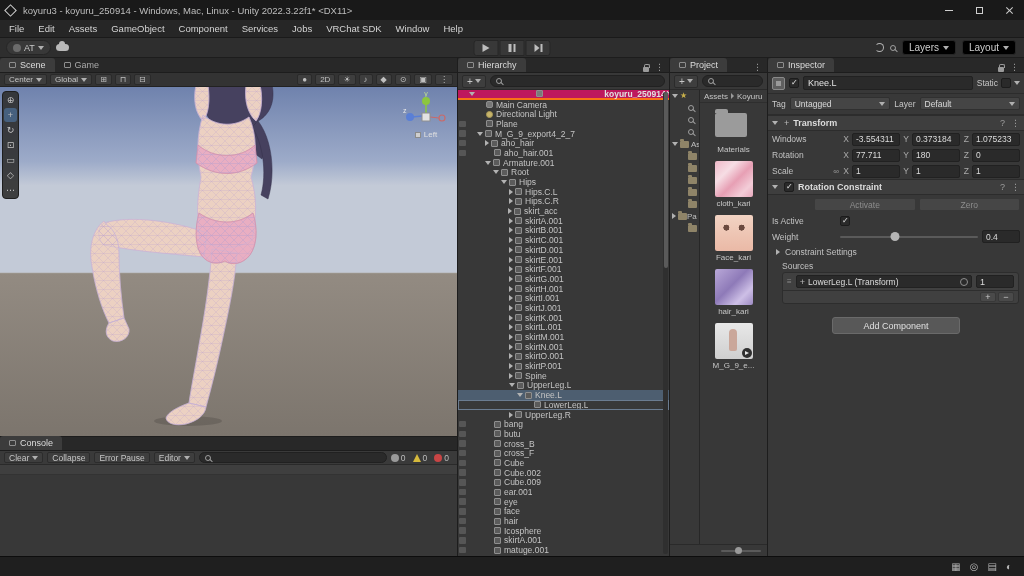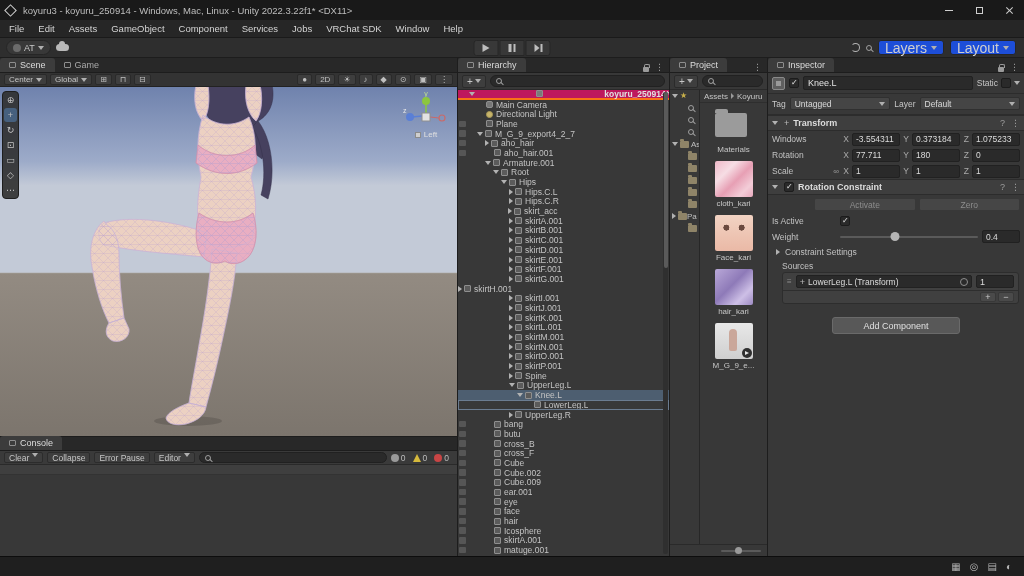--- a/index.html
+++ b/index.html
@@ -32,21 +32,21 @@
   .i-cloud::before { content:""; position:absolute; left:3px; top:-3px; width:6px; height:6px; background:#b9b9b9; border-radius:50%; }
   .tb-center { position:absolute; left:50%; top:2px; transform:translateX(-50%); display:flex; gap:1px; }
   .tb-btn { width:25px; height:16px; background:#383838; border:1px solid #262626; display:flex; align-items:center; justify-content:center; }
   .tb-btn:first-child { border-radius:3px 0 0 3px; } .tb-btn:last-child { border-radius:0 3px 3px 0; }
   .i-play { width:0; height:0; border-left:7px solid #bdbdbd; border-top:4.5px solid transparent; border-bottom:4.5px solid transparent; }
   .i-pause { display:flex; gap:2px; } .i-pause i { width:2.5px; height:8px; background:#bdbdbd; }
   .i-step { display:flex; align-items:center; gap:1px; }
   .i-step .tri { width:0;height:0;border-left:5px solid #bdbdbd;border-top:4px solid transparent;border-bottom:4px solid transparent; }
   .i-step .bar { width:2px; height:8px; background:#bdbdbd; }
   .tb-right { margin-left:auto; display:flex; align-items:center; gap:6px; margin-right:8px; }
-  .drop { display:flex; align-items:center; gap:4px; background:#1d4ed8; border:1px solid #262626; border-radius:3px; height:15px; padding:0 6px; font-size:14px; color:#cfcfcf; }
+  .drop { display:flex; align-items:center; gap:4px; background:#000000; border:1px solid #262626; border-radius:3px; height:15px; padding:0 6px; font-size:10px; color:#cfcfcf; }
   .i-caret { width:0; height:0; border-left:3px solid transparent; border-right:3px solid transparent; border-top:4px solid #b0b0b0; flex:none; }
   .i-search { position:relative; width:6px; height:6px; border:1px solid #9e9e9e; border-radius:50%; flex:none; }
   .i-search::after { content:""; position:absolute; width:4px; height:1px; background:#9e9e9e; transform:rotate(45deg); right:-3px; bottom:-1px; }
   .i-history { width:9px; height:9px; border:1.5px solid #b5b5b5; border-radius:50%; border-left-color:transparent; }
 
   
   .main { display:flex; height:498px; flex:none; }
   .panel { background:#383838; border-right:1px solid #1d1d1d; display:flex; flex-direction:column; }
   .tabstrip { height:15px; background:#282828; display:flex; align-items:flex-end; flex:none; border-bottom:1px solid #1d1d1d; }
   .tab { height:14px; padding:0 9px; display:flex; align-items:center; gap:4px; font-size:9px; color:#a9a9a9; background:transparent; border-radius:3px 3px 0 0; }
@@ -69,21 +69,21 @@
   .tools-overlay { position:absolute; left:2px; top:4px; width:17px; background:#2f2f2fe6; border:1px solid #1e1e1e; border-radius:4px; display:flex; flex-direction:column; padding:1px; gap:1px; }
   .tool-btn { height:14px; display:flex; align-items:center; justify-content:center; color:#c3c3c3; font-size:9px; border-radius:3px; }
   .tool-btn.active { background:#46607e; }
   .gizmo { position:absolute; right:6px; top:2px; width:50px; text-align:center; }
   .gizmo-view-label { margin-top:1px; font-size:8px; color:#e0e0e0; display:flex; align-items:center; justify-content:center; gap:3px; }
   .gizmo-view-label .sq { width:6px; height:6px; background:#cfcfcf; border:1px solid #8a8a8a; }
 
   
   .console-panel { height:120px; display:flex; flex-direction:column; background:#383838; border-top:1px solid #1d1d1d; flex:none; }
   .console-toolbar { height:14px; background:#3a3a3a; border-bottom:1px solid #2a2a2a; display:flex; align-items:center; gap:4px; padding:0 4px; flex:none; }
-  .cbtn { display:flex; gap:3px; font-size:8.5px; color:#c6c6c6; background:#3e3e3e; border:1px solid #2c2c2c; border-radius:2px; height:11px; padding:0 4px; }
+  .cbtn { display:flex; align-items:center; gap:3px; font-size:8.5px; color:#c6c6c6; background:#3e3e3e; border:1px solid #2c2c2c; border-radius:2px; height:11px; padding:0 4px; }
   .console-search { flex:1; max-width:230px; height:11px; background:#2a2a2a; border:1px solid #212121; border-radius:6px; display:flex; align-items:center; gap:3px; padding:0 5px; }
   .console-search input { background:transparent; border:none; outline:none; color:#ccc; font-size:8.5px; width:100%; font-family:inherit; }
   .console-counts { margin-left:auto; display:flex; align-items:center; gap:7px; padding-right:4px; }
   .count { display:flex; align-items:center; gap:2px; font-size:8.5px; color:#bdbdbd; }
   .c-info { width:8px; height:8px; border-radius:50%; background:#9a9a9a; }
   .c-warn { width:0; height:0; border-left:4.5px solid transparent; border-right:4.5px solid transparent; border-bottom:8px solid #d5b93c; }
   .c-err { width:8px; height:8px; border-radius:50%; background:#c84545; }
   .console-body { flex:1; background:#383838; }
   .console-body .row0 { height:10px; background:#3f3f3f; border-bottom:1px solid #333; }
 
@@ -564,21 +564,21 @@
           <div class="h-row" style="padding-left: 51px;">
             <span class="fold col"></span>
             <span class="h-icon cube"></span>
             <span class="h-label">skirtF.001</span>
           </div>
           <div class="h-row" style="padding-left: 51px;">
             <span class="fold col"></span>
             <span class="h-icon cube"></span>
             <span class="h-label">skirtG.001</span>
           </div>
-          <div class="h-row" style="">
+          <div class="h-row" style="padding-left: 51px;">
             <span class="fold col"></span>
             <span class="h-icon cube"></span>
             <span class="h-label">skirtH.001</span>
           </div>
           <div class="h-row" style="padding-left: 51px;">
             <span class="fold col"></span>
             <span class="h-icon cube"></span>
             <span class="h-label">skirtI.001</span>
           </div>
           <div class="h-row" style="padding-left: 51px;">

